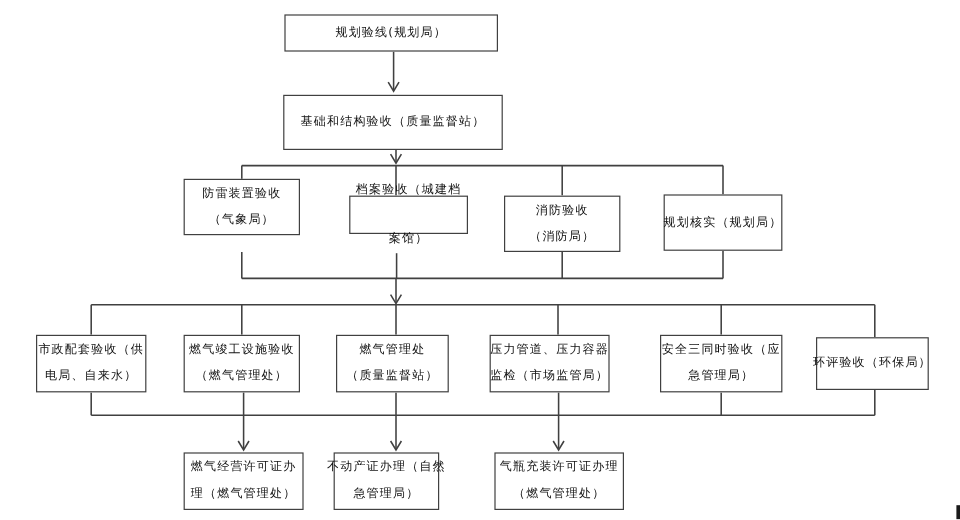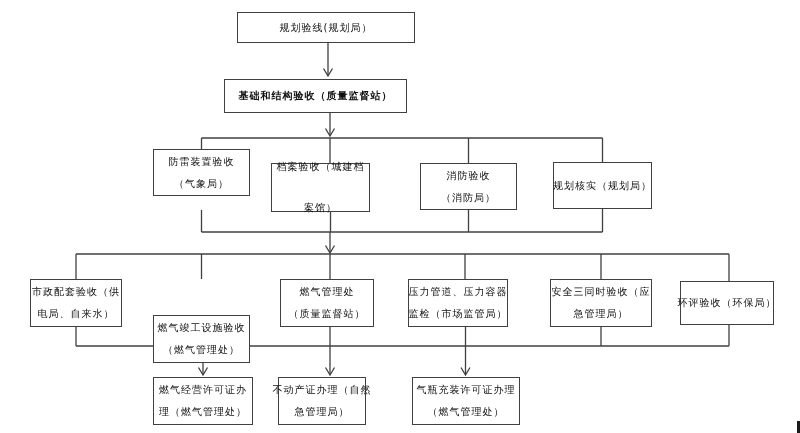--- a/index.html
+++ b/index.html
@@ -66,45 +66,45 @@
     <path d="M330 327 V374"></path>
     <path d="M325.5 367.5 L330 375 L334.5 367.5"></path>
     <path d="M465.5 327 V374"></path>
     <path d="M461 367.5 L465.5 375 L470 367.5"></path>
   </svg>
 
   <div class="node" style="left:237px;top:12px;width:178px;height:31px;">
     <span>规划验线(规划局）</span>
   </div>
 
-  <div class="node" style="left:224px;top:79px;width:183px;height:34px;font-weight:bold;">
+  <div class="node" style="left:236px;top:79px;width:183px;height:46px;">
     <span>基础和结构验收（质量监督站）</span>
   </div>
 
   <div class="node" style="left:153px;top:149px;width:97px;height:47px;">
     <span>防雷装置验收</span>
     <span>（气象局）</span>
   </div>
-  <div class="node" style="left:271px;top:163px;width:99px;height:49px;gap:31px;">
+  <div class="node" style="left:291px;top:163px;width:99px;height:32px;gap:31px;">
     <span>档案验收（城建档</span>
     <span>案馆）</span>
   </div>
   <div class="node" style="left:420px;top:163px;width:97px;height:47px;">
     <span>消防验收</span>
     <span>（消防局）</span>
   </div>
   <div class="node" style="left:553px;top:162px;width:99px;height:47px;">
     <span>规划核实（规划局）</span>
   </div>
 
   <div class="node" style="left:30px;top:279px;width:92px;height:48px;">
     <span>市政配套验收（供</span>
     <span>电局、自来水）</span>
   </div>
-  <div class="node" style="left:153px;top:279px;width:97px;height:48px;margin-top:36px;">
+  <div class="node" style="left:153px;top:279px;width:97px;height:48px;">
     <span>燃气竣工设施验收</span>
     <span>（燃气管理处）</span>
   </div>
   <div class="node" style="left:280px;top:279px;width:94px;height:48px;">
     <span>燃气管理处</span>
     <span>（质量监督站）</span>
   </div>
   <div class="node" style="left:408px;top:279px;width:100px;height:48px;">
     <span>压力管道、压力容器</span>
     <span>监检（市场监管局）</span>

